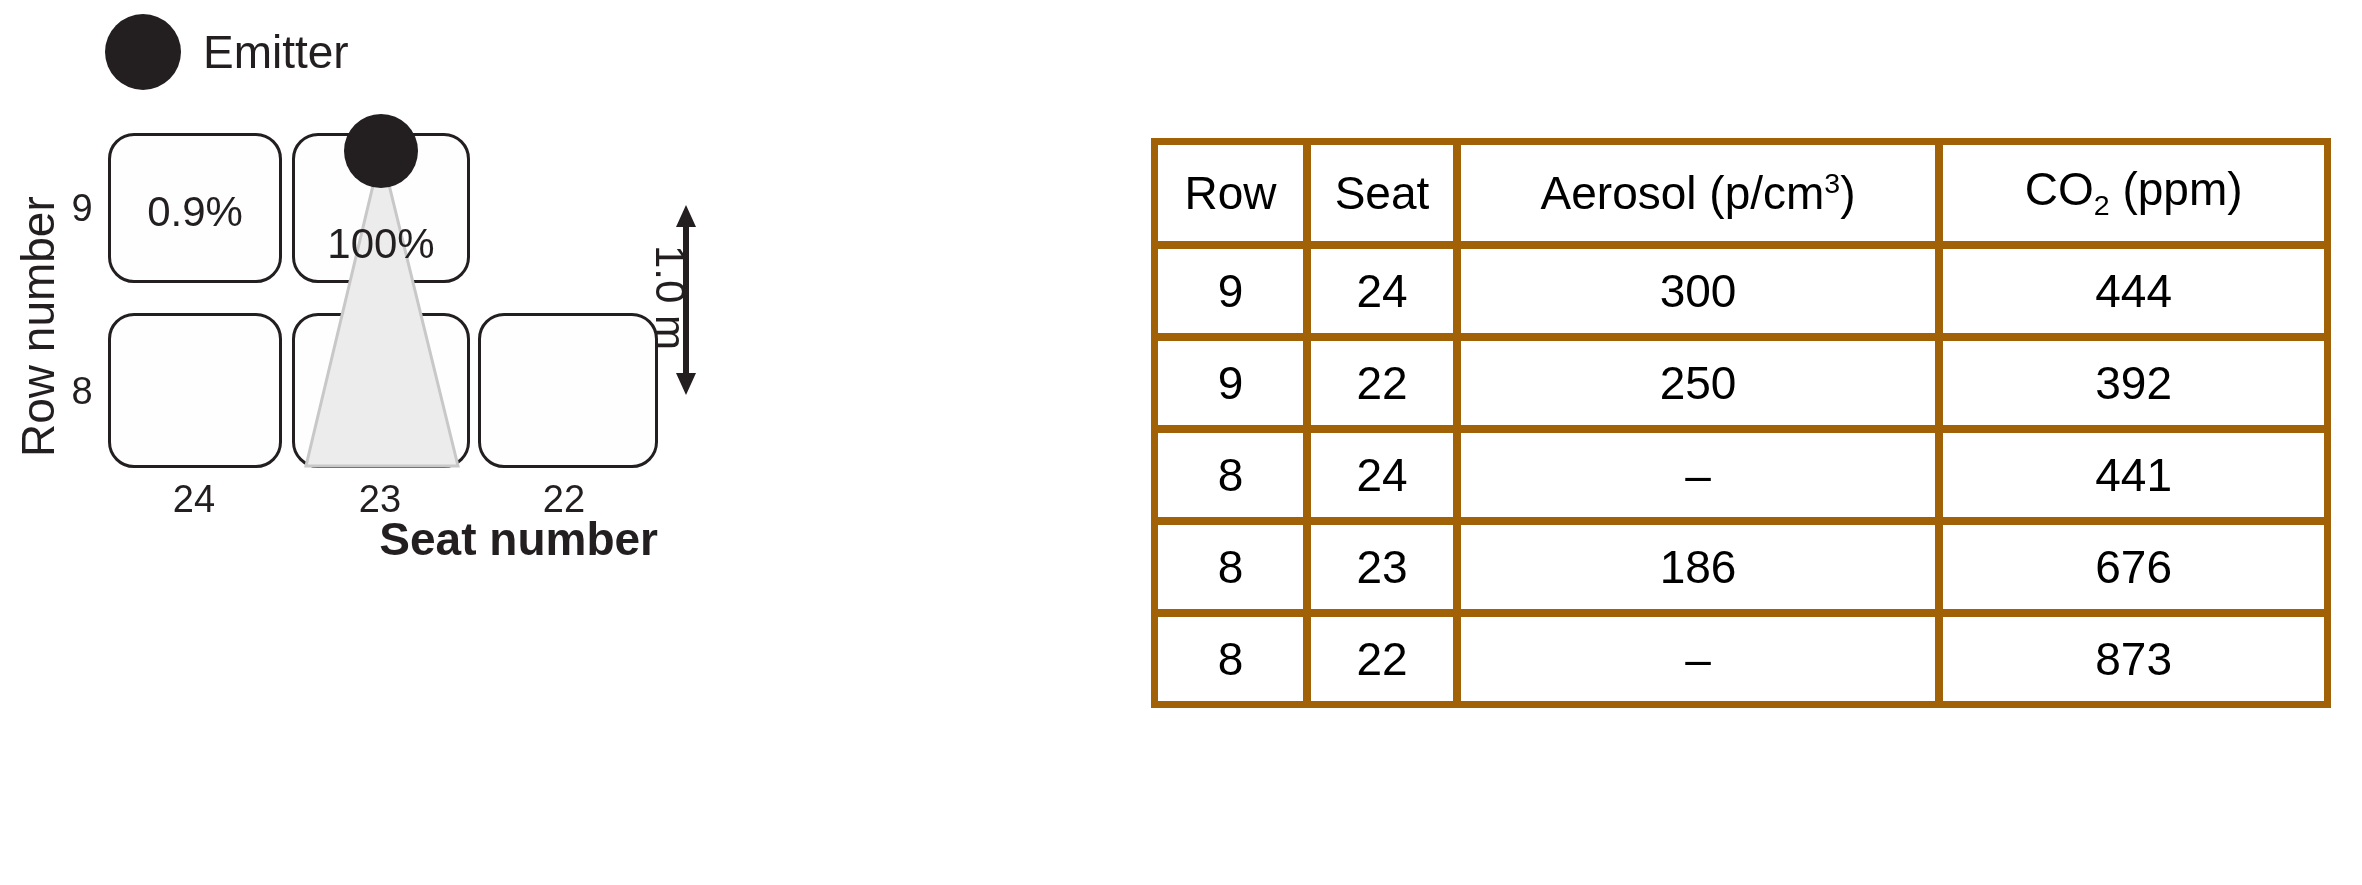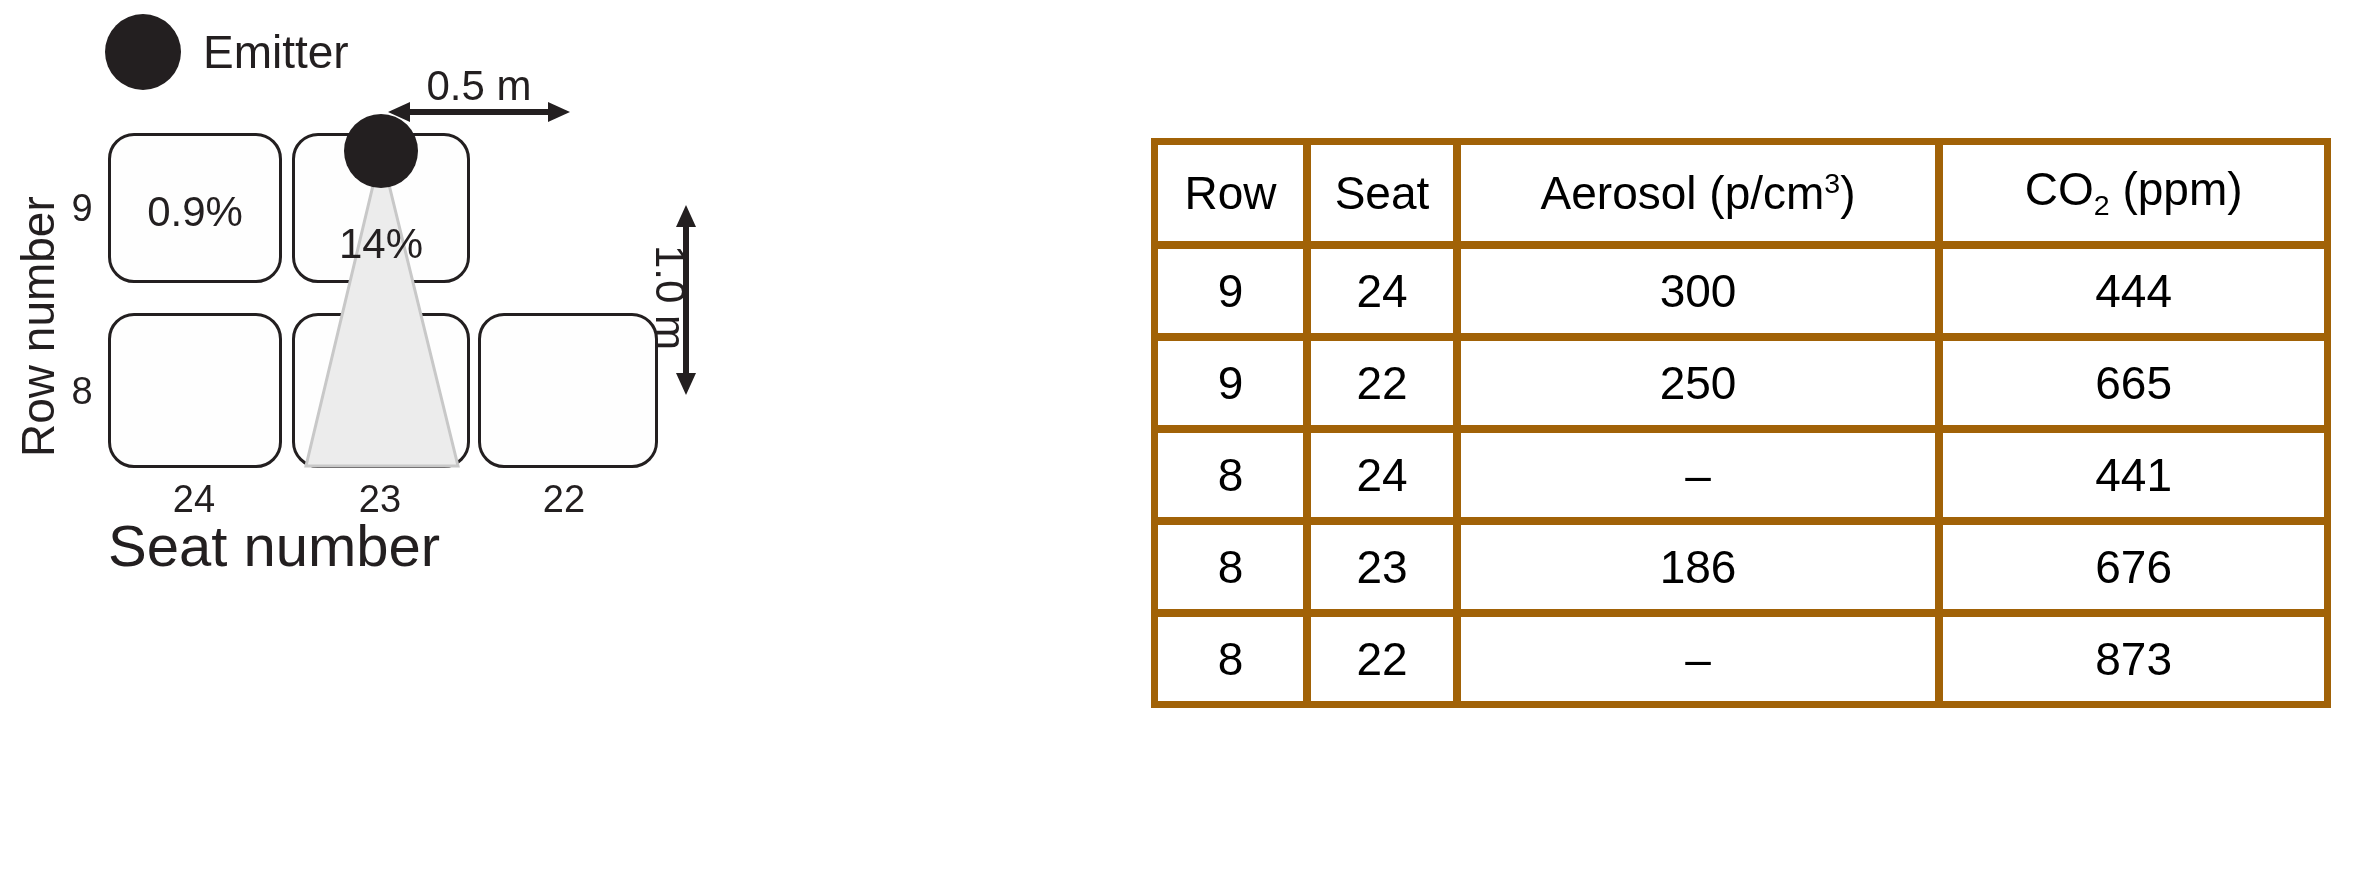--- a/index.html
+++ b/index.html
@@ -102,23 +102,24 @@
     text-align: center;
     font-size: 46px;
     transform: rotate(-90deg);
     white-space: nowrap;
   }
   .axis-seat-title {
     position: absolute;
     left: 108px;
     top: 512px;
     width: 550px;
-    text-align: left;
-    font-size: 58px;
-    white-space: nowrap;
+    text-align: right;
+    font-size: 46px;
+    white-space: nowrap;
+    font-weight: bold;
   }
 
   
   .row-tick {
     position: absolute;
     left: 62px;
     width: 40px;
     text-align: center;
     font-size: 38px;
   }
@@ -242,28 +243,20 @@
 </head>
 <body>
 
 <div id="seat-diagram">
 
   <div class="legend">
     <span class="legend-dot"></span>
     <span class="legend-label">Emitter</span>
   </div>
 
-  <div class="hmeasure">
-    <span class="hmeasure-label">0.5 m</span>
-    <svg width="182" height="24" viewBox="0 0 182 24">
-      <line x1="16" y1="12" x2="166" y2="12" stroke="#231f20" stroke-width="6"></line>
-      <polygon points="0,12 22,2 22,22" fill="#231f20"></polygon>
-      <polygon points="182,12 160,2 160,22" fill="#231f20"></polygon>
-    </svg>
-  </div>
 
   <div class="axis-row-title">Row number</div>
 
   <div class="row-tick r9">9</div>
   <div class="row-tick r8">8</div>
 
   <div class="seat r9 c24">
     <span class="seat-value">0.9%</span>
   </div>
   <div class="seat r9 c23"></div>
@@ -273,21 +266,21 @@
   </div>
   <div class="seat r8 c23"></div>
   <div class="seat r8 c22">
     <span class="seat-value"></span>
   </div>
 
   <svg class="plume" width="180" height="320" viewBox="0 0 180 320">
     <polygon points="89,2 166,316 14,316" fill="#ececec" stroke="#c8c8c8" stroke-width="3"></polygon>
   </svg>
 
-  <div class="plume-label-top">14%</div>
+  <div class="plume-label-top">100%</div>
 
   <div class="emitter-marker"></div>
 
   <div class="vmeasure">
     <svg width="24" height="190" viewBox="0 0 24 190">
       <line x1="12" y1="16" x2="12" y2="174" stroke="#231f20" stroke-width="6"></line>
       <polygon points="12,0 2,22 22,22" fill="#231f20"></polygon>
       <polygon points="12,190 2,168 22,168" fill="#231f20"></polygon>
     </svg>
     <span class="vmeasure-label">1.0 m</span>
@@ -315,21 +308,21 @@
       <tr>
         <td class="outer-left">9</td>
         <td>24</td>
         <td>300</td>
         <td class="outer-right">444</td>
       </tr>
       <tr>
         <td class="outer-left">9</td>
         <td>22</td>
         <td>250</td>
-        <td class="outer-right">665</td>
+        <td class="outer-right">392</td>
       </tr>
       <tr>
         <td class="outer-left">8</td>
         <td>24</td>
         <td>–</td>
         <td class="outer-right">441</td>
       </tr>
       <tr>
         <td class="outer-left">8</td>
         <td>23</td>

